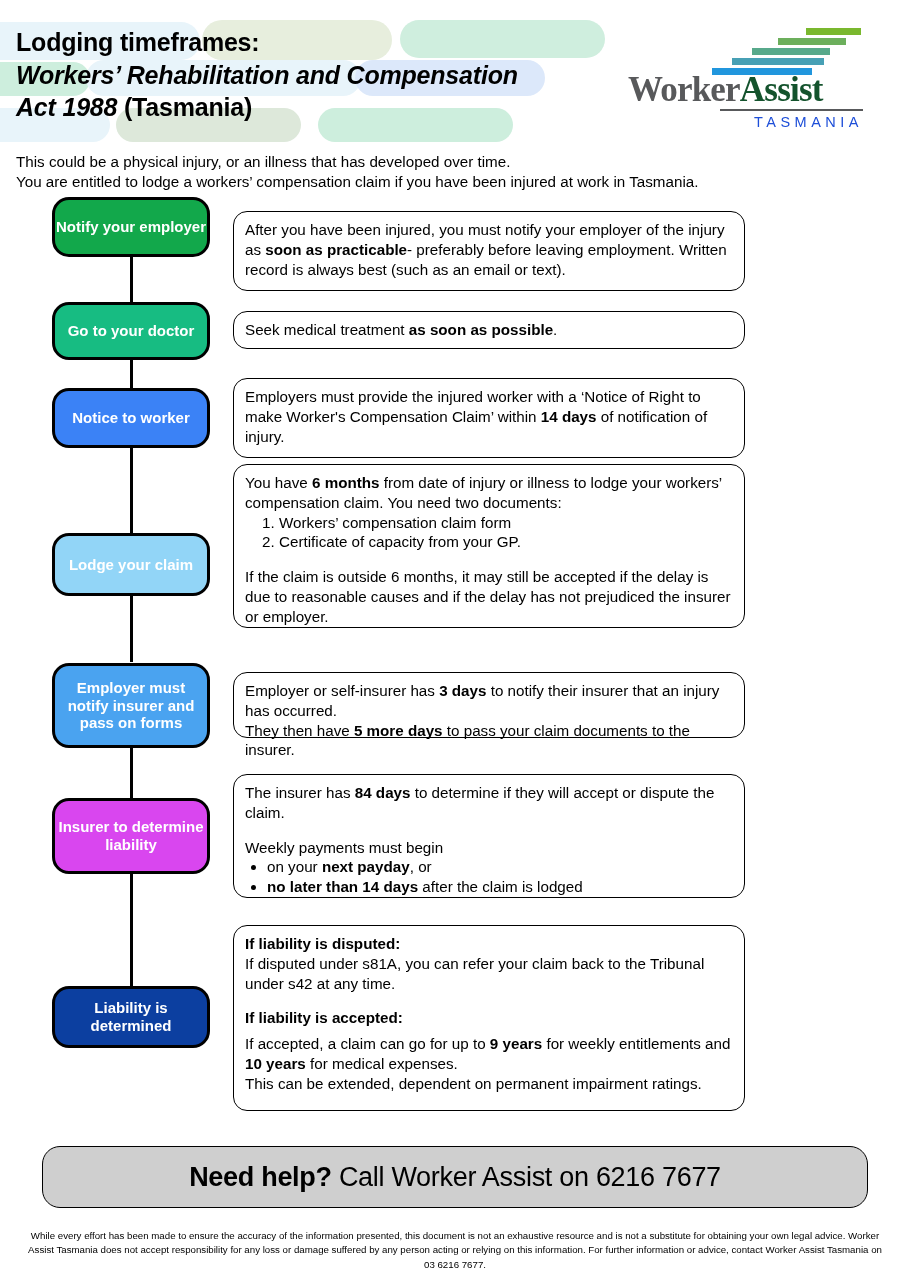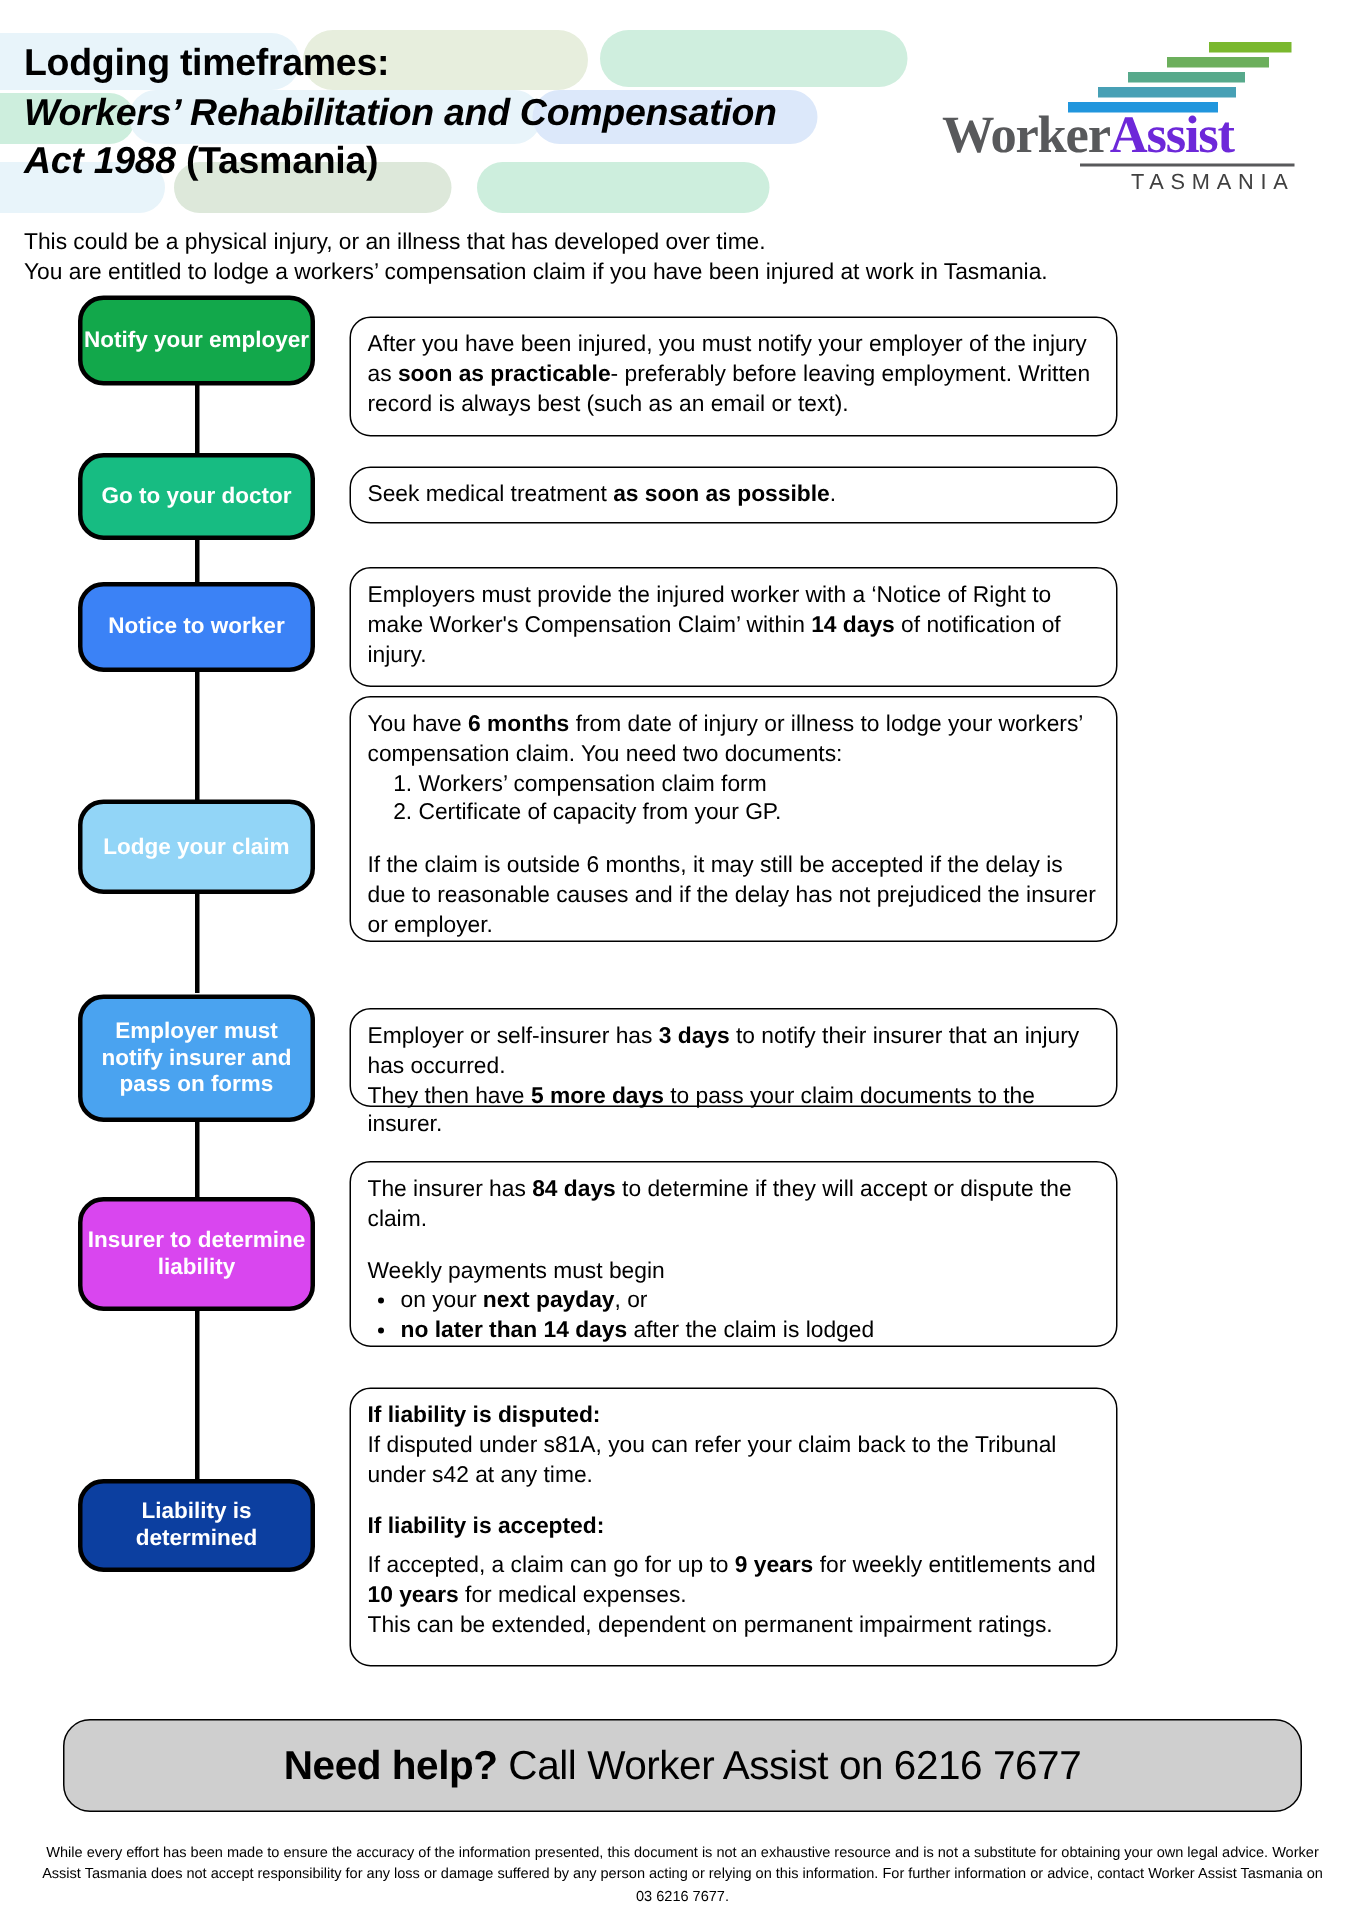--- a/index.html
+++ b/index.html
@@ -26,25 +26,25 @@
 
   
   .logo { position: absolute; right: 46px; top: 28px; z-index: 4; width: 235px; }
   .logo-bars { position: relative; height: 44px; margin-left: 88px; }
   .logo-bars span { position: absolute; display: block; height: 7px; }
   .logo-word {
     font-family: "Liberation Serif", serif;
     font-size: 35px; font-weight: bold; letter-spacing: -0.8px;
     color: #58595B; line-height: 1; white-space: nowrap;
   }
-  .logo-word .assist { color: #6d28d9; margin-top: 44px; }
+  .logo-word .assist { color: #14532d; margin-top: 44px; }
   .logo-rule { height: 2px; background: #58595B; margin: 2px 0 3px 92px; }
   .logo-sub {
     text-align: right; font-size: 14.5px; letter-spacing: 4.5px;
-    color: #404040; font-family: "Liberation Sans", sans-serif;
+    color: #1d4ed8; font-family: "Liberation Sans", sans-serif;
   }
 
   
   .intro {
     position: absolute; left: 16px; top: 152px; width: 870px;
     font-size: 15.2px; line-height: 1.33;
   }
 
   
   .flow { position: absolute; left: 0; top: 196px; width: 909px; height: 930px; }

